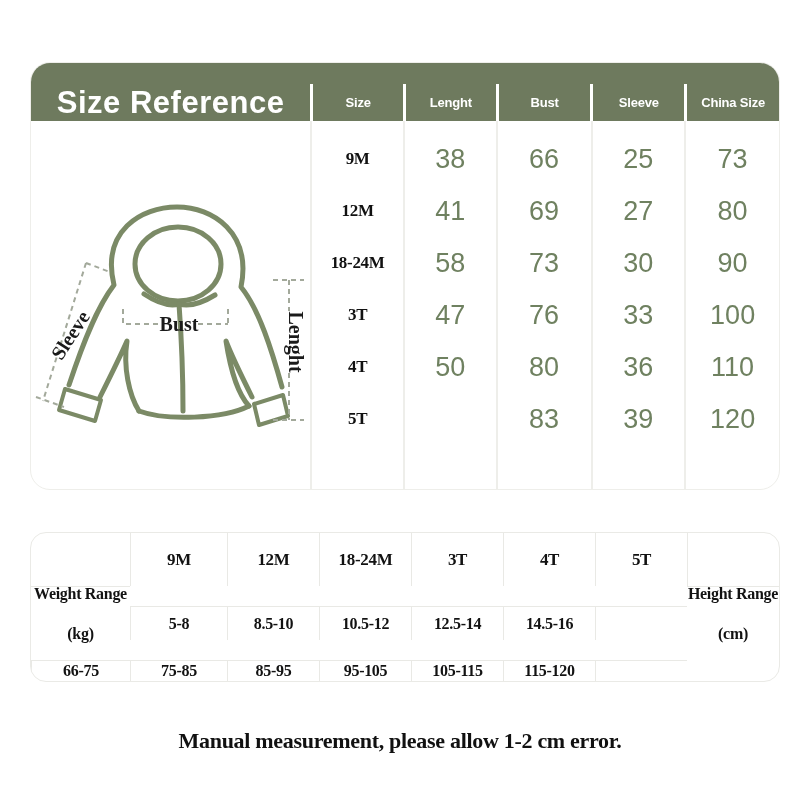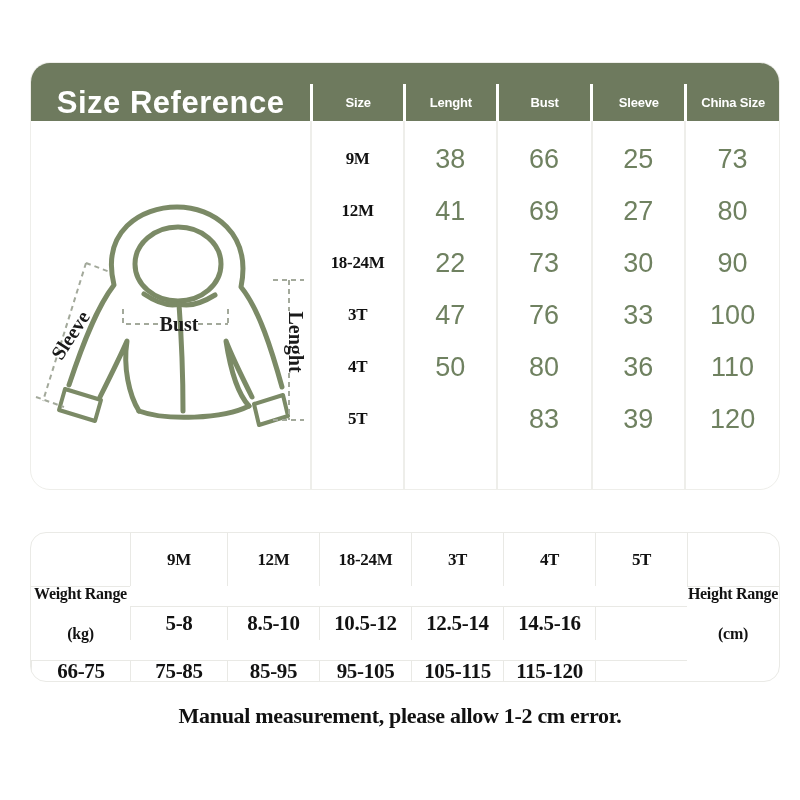--- a/index.html
+++ b/index.html
@@ -47,26 +47,26 @@
   }
   .bt-cell {
     display:flex; align-items:center; justify-content:center; flex-direction:column;
     border-left:1px solid #e9e9e5; border-top:1px solid #e9e9e5;
     font-family:"Liberation Serif", serif; font-weight:bold; color:#121212;
     letter-spacing:-0.3px; text-align:center;
   }
   .bt-cell.c0 { border-left:none;gap:22px; }
   .bt-cell.r0 { border-top:none; }
   .bt-head { font-size:17px; }
-  .bt-val  { font-size:21px;margin-top:20px; }
+  .bt-val  { font-size:16px;margin-top:20px; }
   .bt-label{ font-size:16px; line-height:1.12; }
 
   
   .footer-note {
-    position:absolute; left:0; top:703px; width:800px; text-align:center;
+    position:absolute; left:0; top:728px; width:800px; text-align:center;
     font-family:"Liberation Serif", serif; font-weight:bold; font-size:22px;
     color:#111; letter-spacing:-0.3px;
   }
 
   
   .jacket-svg { position:absolute; left:0px; top:84px; overflow:visible; }
   .jacket-svg text {
     font-family:"Liberation Serif", serif; font-weight:bold; font-size:20px; fill:#1a1a1a;
   }
 </style>
@@ -126,21 +126,21 @@
       <div class="cell size-label">12M</div>
       <div class="cell size-label">18-24M</div>
       <div class="cell size-label">3T</div>
       <div class="cell size-label">4T</div>
       <div class="cell size-label">5T</div>
     </div>
 
     <div class="vcol w-lenght">
       <div class="cell num">38</div>
       <div class="cell num">41</div>
-      <div class="cell num">22</div>
+      <div class="cell num">58</div>
       <div class="cell num">47</div>
       <div class="cell num">50</div>
     </div>
 
     <div class="vcol w-bust">
       <div class="cell num">66</div>
       <div class="cell num">69</div>
       <div class="cell num">73</div>
       <div class="cell num">76</div>
       <div class="cell num">80</div>

